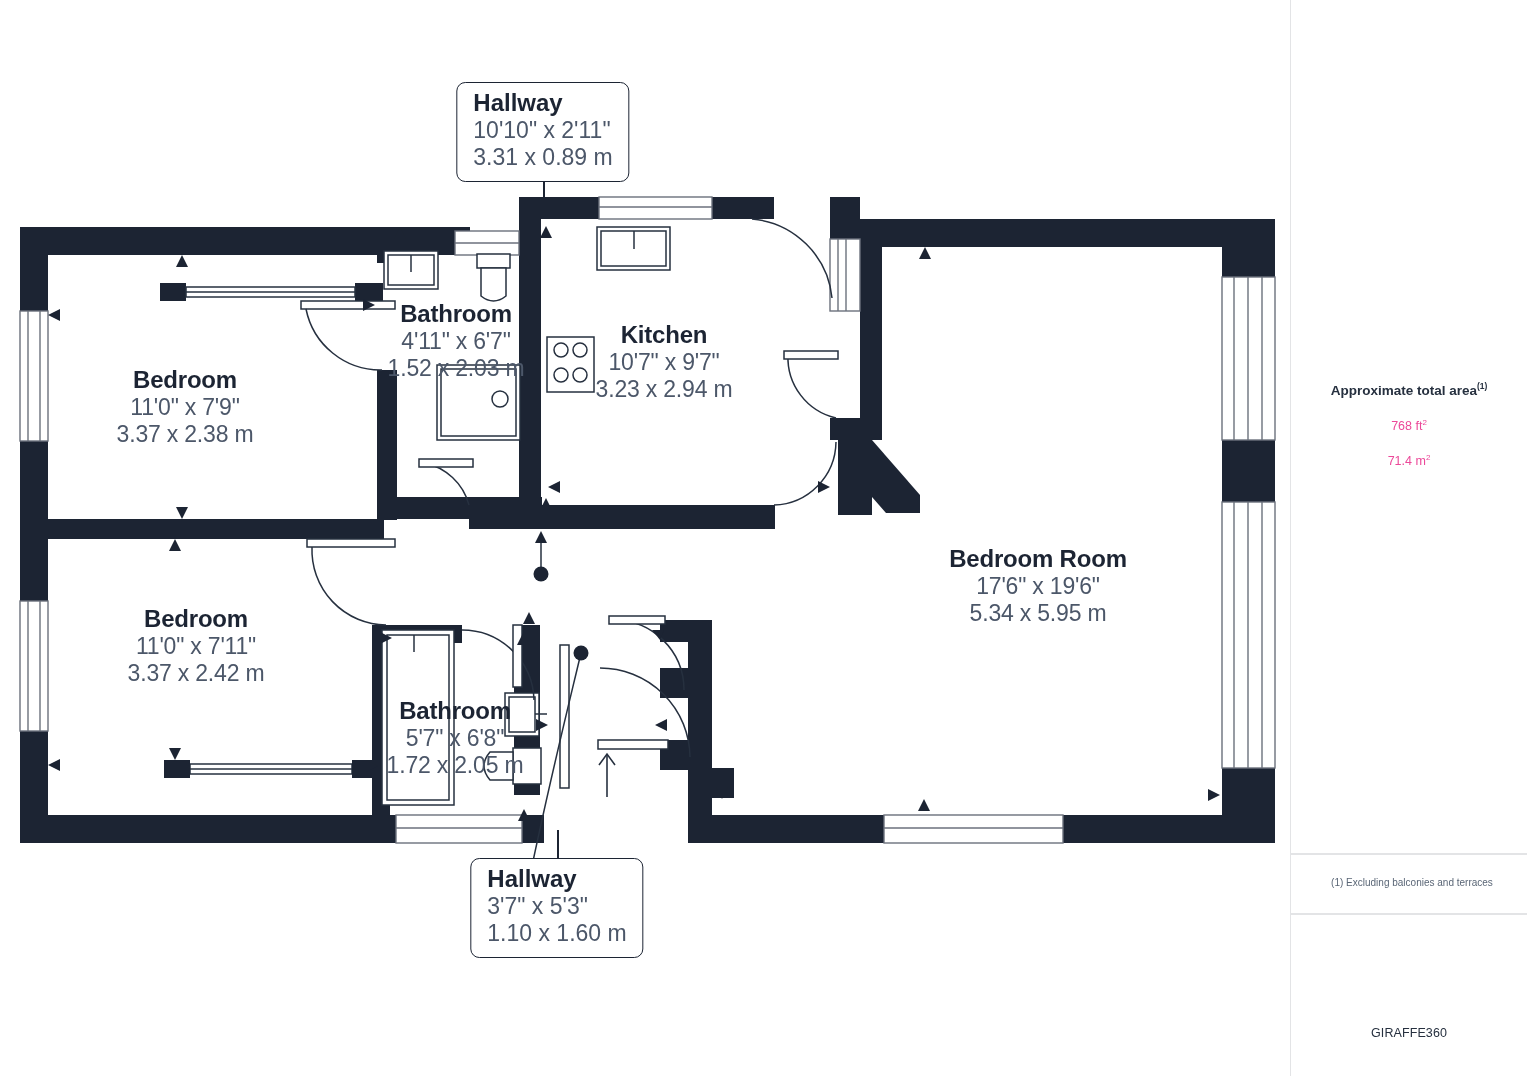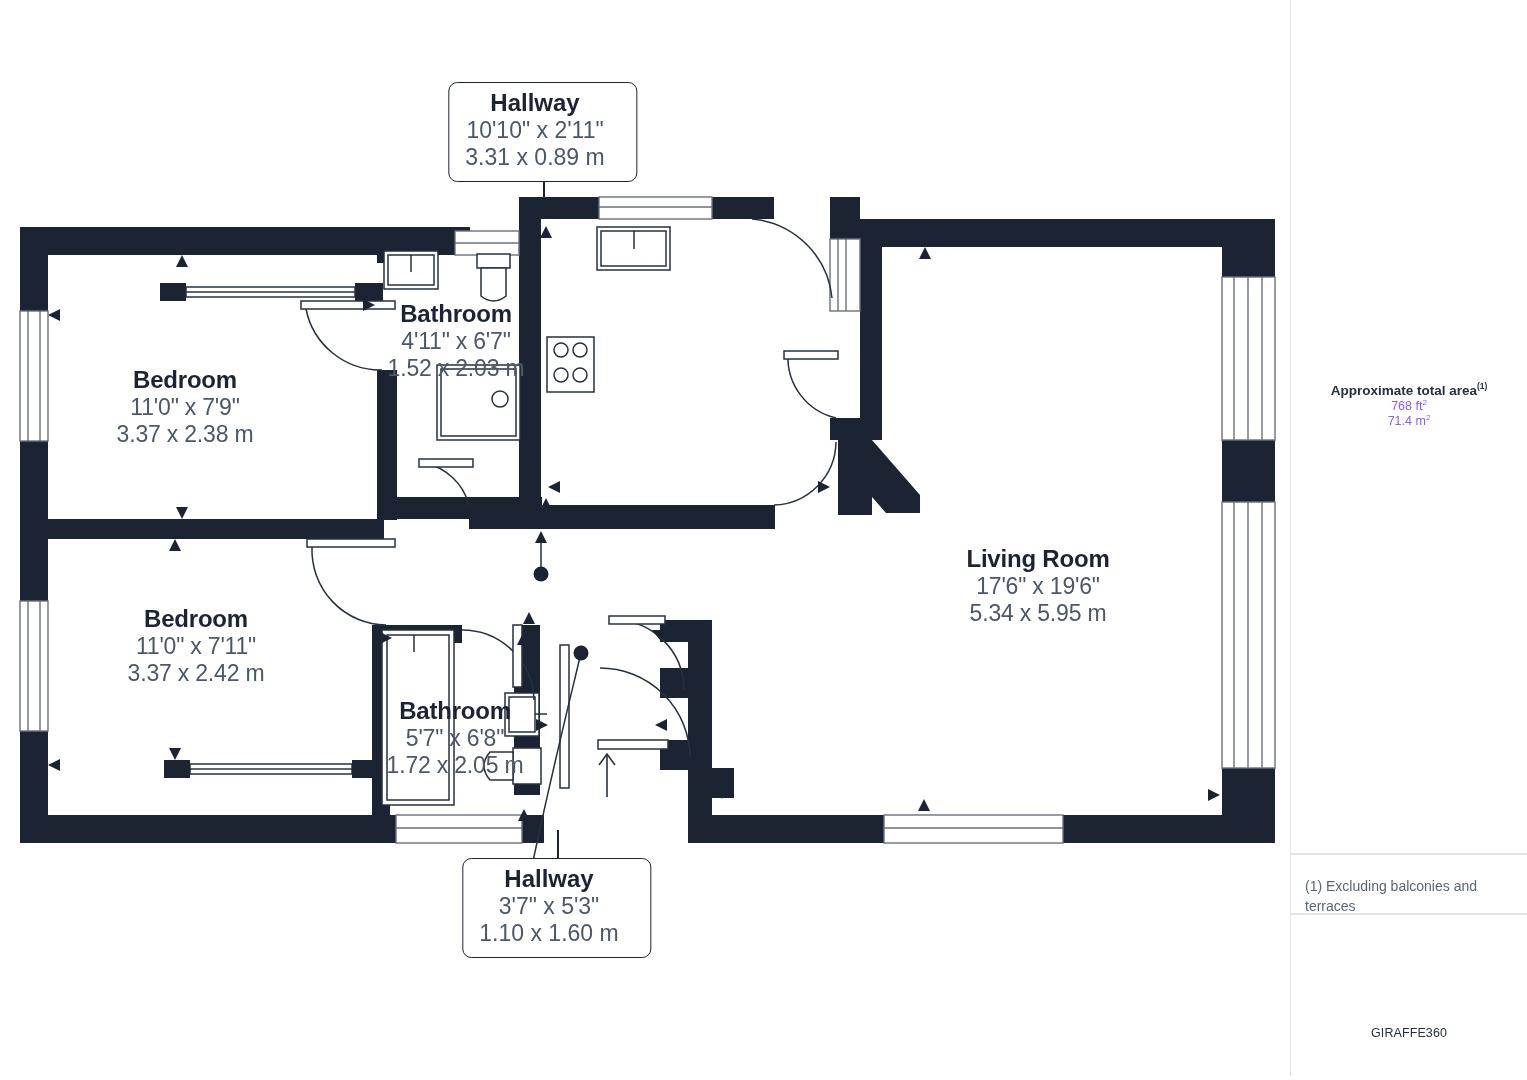--- a/index.html
+++ b/index.html
@@ -45,22 +45,22 @@
     letter-spacing: -0.2px;
   }
 
   
   .callout {
     position: absolute;
     box-sizing: border-box;
     background: #ffffff;
     border: 1.6px solid #1c2433;
     border-radius: 9px;
-    text-align: center;
-    padding: 6px 32px 9px 16px;
+    text-align: left;
+    padding: 6px 16px 9px 16px;
     line-height: 1.18;
     white-space: nowrap;
     transform: translate(-50%, 0);
     z-index: 5;
   }
   .callout .rl-name {
     font-size: 24px;
     font-weight: bold;
     color: #1c2433;
   }
@@ -104,32 +104,33 @@
     font-size: 13.5px;
     font-weight: bold;
     color: #26303f;
   }
   #area-block .area-title sup {
     font-size: 8.5px;
     vertical-align: super;
   }
   #area-block .area-val {
     font-size: 12.5px;
-    color: #8b5cf6;
-    margin-top: 0;
+    color: #ec4899;
+    margin-top: 20px;
   }
   #area-block .area-val sup {
     font-size: 8px;
     vertical-align: super;
   }
   #footnote-block {
     position: absolute;
     left: 14px; right: 8px;
     top: 876px;
-    font-size: 14px;
+    text-align: center;
+    font-size: 10px;
     color: #5a6676;
     line-height: 1.45;
   }
   #disclaimer-block {
     position: absolute;
     left: 18px; right: 18px;
     top: 936px;
     text-align: center;
     font-size: 11.5px;
     color: #5a6676;
@@ -384,23 +385,28 @@
     <div class="rl-imp">11'0" x 7'9"</div>
     <div class="rl-met">3.37 x 2.38 m</div>
   </div>
 
   <div class="room-label" style="left:456px; top:300px;">
     <div class="rl-name">Bathroom</div>
     <div class="rl-imp">4'11" x 6'7"</div>
     <div class="rl-met">1.52 x 2.03 m</div>
   </div>
 
+  <div class="room-label" style="left:664px; top:321px;">
+    <div class="rl-name">Kitchen</div>
+    <div class="rl-imp">10'7" x 9'7"</div>
+    <div class="rl-met">3.23 x 2.94 m</div>
+  </div>
 
   <div class="room-label" style="left:1038px; top:545px;">
-    <div class="rl-name">Living Room</div>
+    <div class="rl-name">Bedroom Room</div>
     <div class="rl-imp">17'6" x 19'6"</div>
     <div class="rl-met">5.34 x 5.95 m</div>
   </div>
 
   <div class="room-label" style="left:196px; top:605px;">
     <div class="rl-name">Bedroom</div>
     <div class="rl-imp">11'0" x 7'11"</div>
     <div class="rl-met">3.37 x 2.42 m</div>
   </div>
 

